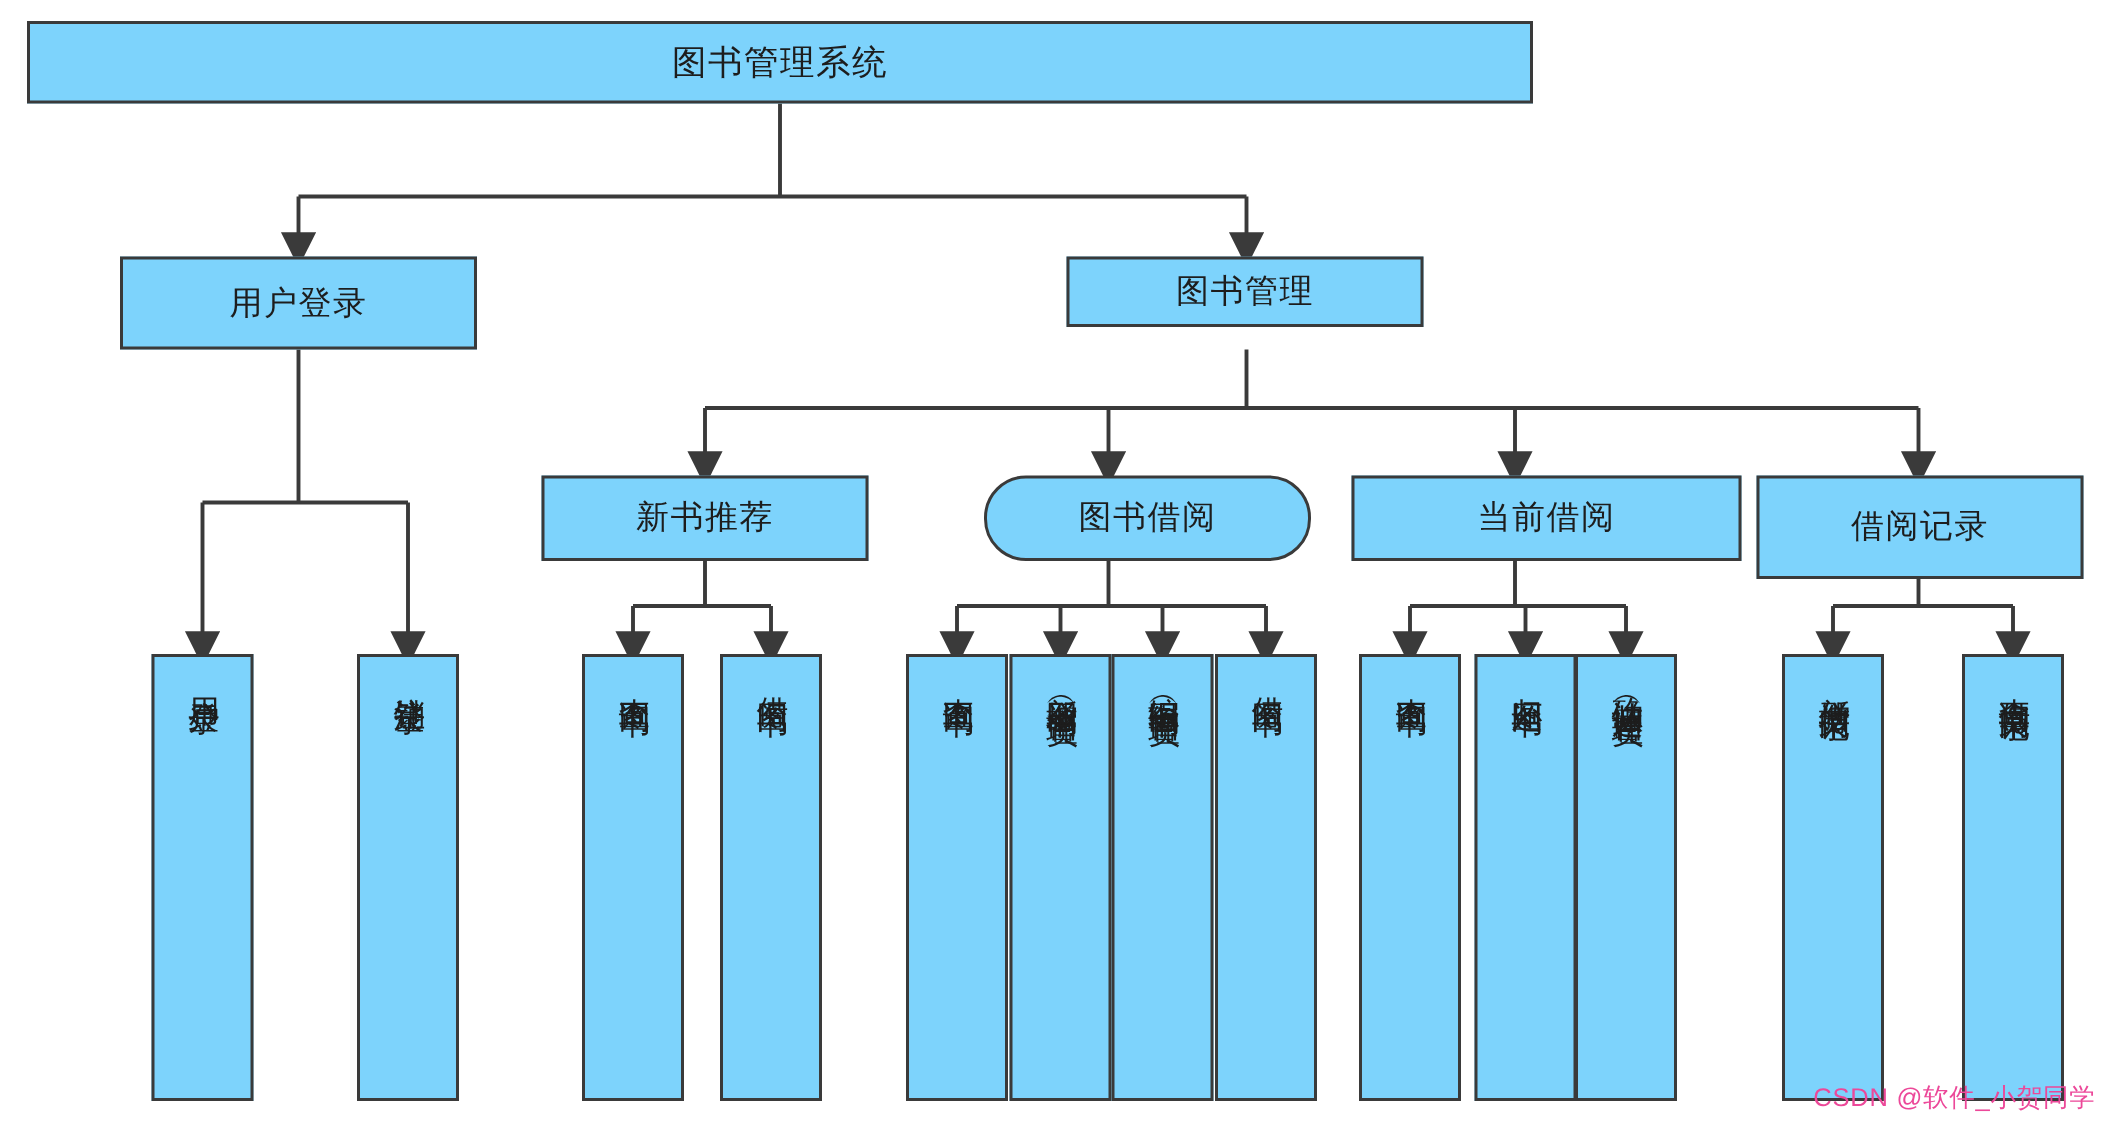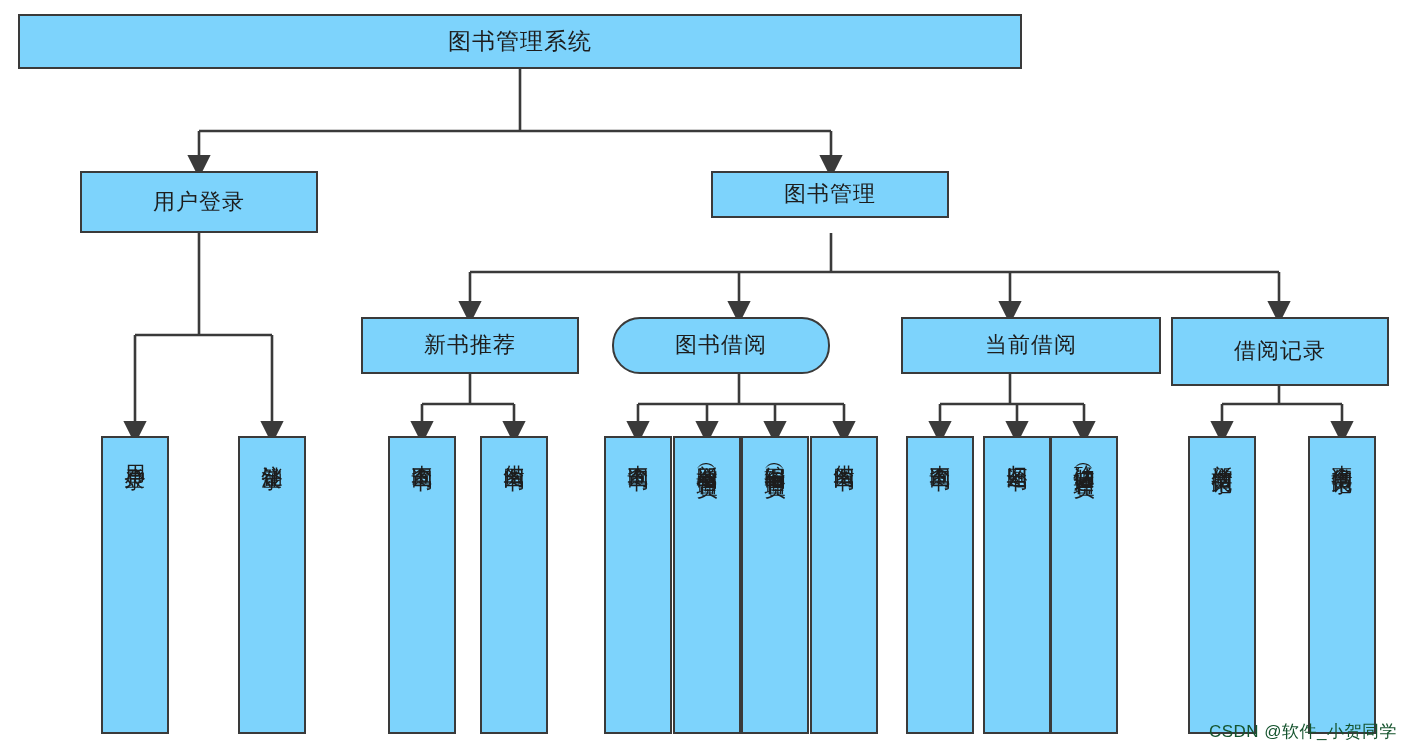--- a/index.html
+++ b/index.html
@@ -51,21 +51,21 @@
     line-height:1.14;
     letter-spacing:2px;
     white-space:nowrap;
     color:#1d1d1d;
   }
   .watermark{
     position:absolute;
     right:8px;
     bottom:4px;
     font-size:17px;
-    color:#14532d;
+    color:#ec4899;
     letter-spacing:0.5px;
     white-space:nowrap;
   }
 </style>
 </head>
 <body>
 
 <div id="canvas">
 
   <svg id="wires" viewBox="0 0 1405 747">
@@ -125,21 +125,21 @@
   <div class="node h-node" id="node-l2-0" style="left: 80px; top: 171px; width: 238px; height: 62px;">
     <span>用户登录</span>
   </div>
   <div class="node h-node" id="node-l2-1" style="left: 711px; top: 171px; width: 238px; height: 47px;">
     <span>图书管理</span>
   </div>
 
   <div class="node h-node" id="node-l3-0" style="left: 361px; top: 317px; width: 218px; height: 57px;">
     <span>新书推荐</span>
   </div>
-  <div class="node h-node" id="node-l3-1" style="left: 612px; top: 317px; width: 218px; height: 57px; border-radius: 28px;">
+  <div class="node h-node" id="node-l3-1" style="left: 656px; top: 317px; width: 218px; height: 57px; border-radius: 28px;">
     <span>图书借阅</span>
   </div>
   <div class="node h-node" id="node-l3-2" style="left: 901px; top: 317px; width: 260px; height: 57px;">
     <span>当前借阅</span>
   </div>
   <div class="node h-node" id="node-l3-3" style="left: 1171px; top: 317px; width: 218px; height: 69px;">
     <span>借阅记录</span>
   </div>
 
   <div class="node leaf" id="node-leaf-0" style="left: 101px; top: 436px; width: 68px; height: 298px;">

